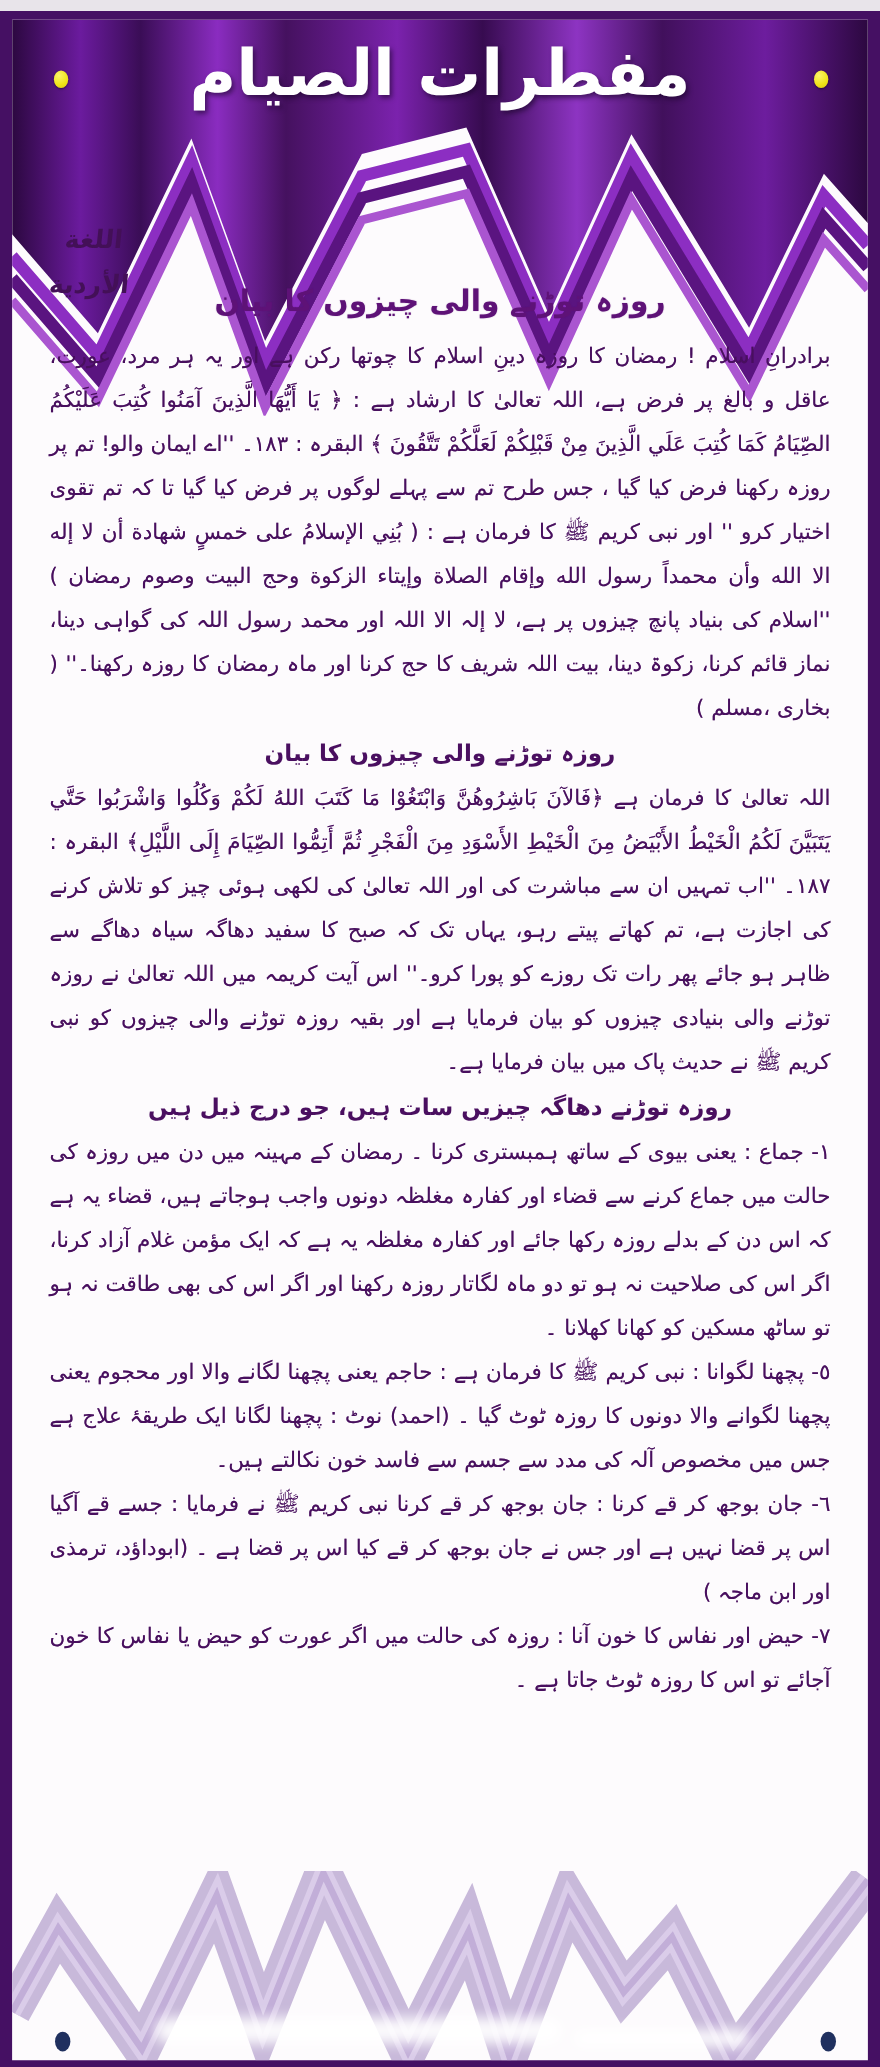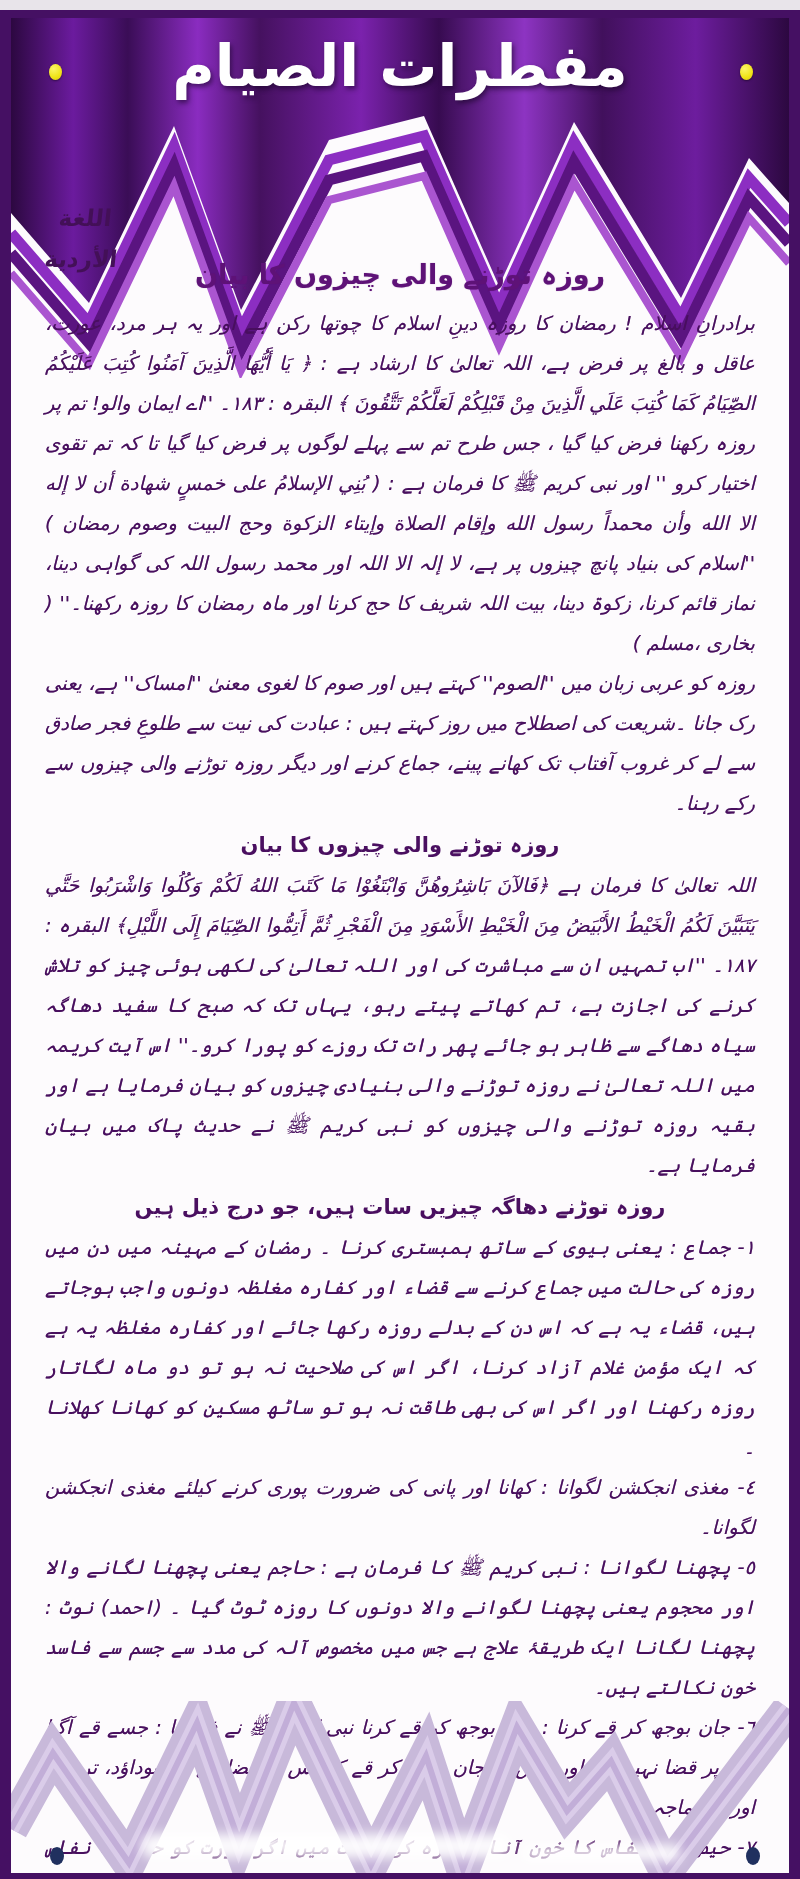--- a/index.html
+++ b/index.html
@@ -47,21 +47,21 @@
     margin:0 0 6px 0;text-align:center;
     font-size:27px;line-height:46px;
     color:#5e1277;font-weight:bold;
     text-shadow:0 0 1px rgba(94,18,119,.5);
   }
   .sub-heading{
     margin:0;text-align:center;
     font-size:21px;line-height:42px;
     color:#4a0f60;font-weight:bold;
   }
-  .content p{margin:0;text-shadow:0 0 .5px rgba(72,15,94,.6);font-style:italic;}
+  .content p{margin:0;text-shadow:0 0 .5px rgba(72,15,94,.6);}
   .footer-svg{position:absolute;left:0;bottom:0;display:block;}
   .shine{
     position:absolute;background:rgba(255,255,255,.92);
     filter:blur(6px);border-radius:12px;
   }
   .shine-1{left:130px;top:1816px;width:370px;height:24px;}
   .shine-2{left:510px;top:1827px;width:160px;height:16px;}
   .corner-dot{
     position:absolute;width:14px;height:18px;border-radius:50%;
     background:#20305f;
@@ -108,30 +108,28 @@
   <div class="lang-label">
     <div>اللغة</div>
     <div>الأردية</div>
   </div>
 
   <div class="content">
     <h2 class="doc-heading">روزہ توڑنے والی چیزوں کا بیان</h2>
 
     <p>برادرانِ اسلام !  رمضان کا روزہ دینِ اسلام کا چوتھا رکن ہے اور یہ ہر مرد، عورت، عاقل و بالغ پر فرض ہے، اللہ تعالیٰ کا ارشاد ہے : ﴿ يَا أَيُّهَا الَّذِينَ آمَنُوا كُتِبَ عَلَيْكُمُ الصِّيَامُ كَمَا كُتِبَ عَلَي الَّذِينَ مِنْ قَبْلِكُمْ لَعَلَّكُمْ تَتَّقُونَ ﴾ البقرہ : ١٨٣۔ ''اے ایمان والو! تم پر روزہ رکھنا فرض کیا گیا ، جس طرح تم سے پہلے لوگوں پر فرض کیا گیا تا کہ تم تقوی اختیار کرو '' اور نبی کریم ﷺ کا فرمان ہے : ( بُنِي الإسلامُ على خمسٍ شهادة أن لا إله الا الله وأن محمداً رسول الله وإقام الصلاة وإيتاء الزكوة وحج البيت وصوم رمضان ) ''اسلام کی بنیاد پانچ چیزوں پر ہے، لا إلہ الا اللہ اور محمد رسول اللہ کی گواہی دینا، نماز قائم کرنا، زکوۃ دینا، بیت اللہ شریف کا حج کرنا اور ماہ رمضان کا روزہ رکھنا۔'' ( بخاری ،مسلم )</p>
 
-    <p>روزہ کو عربی زبان میں ''الصوم'' کہتے ہیں اور صوم کا لغوی معنیٰ ''امساک'' ہے، یعنی رک جانا ۔شریعت کی اصطلاح میں روز کہتے ہیں : عبادت کی نیت سے طلوعِ فجر صادق سے لے کر غروب آفتاب تک کھانے پینے، جماع کرنے اور دیگر روزہ توڑنے والی چیزوں سے رکے رہنا۔</p>
 
     <h3 class="sub-heading">روزہ توڑنے والی چیزوں کا بیان</h3>
 
     <p>اللہ تعالیٰ کا فرمان ہے ﴿فَالآنَ بَاشِرُوهُنَّ وَابْتَغُوْا مَا كَتَبَ اللهُ لَكُمْ وَكُلُوا وَاشْرَبُوا حَتَّي يَتَبَيَّنَ لَكُمُ الْخَيْطُ الأَبْيَضُ مِنَ الْخَيْطِ الأَسْوَدِ مِنَ الْفَجْرِ ثُمَّ أَتِمُّوا الصِّيَامَ إِلَى اللَّيْلِ﴾ البقرہ : ١٨٧۔ ''اب تمہیں ان سے مباشرت کی اور اللہ تعالیٰ کی لکھی ہوئی چیز کو تلاش کرنے کی اجازت ہے، تم کھاتے پیتے رہو، یہاں تک کہ صبح کا سفید دھاگہ سیاہ دھاگے سے ظاہر ہو جائے پھر رات تک روزے کو پورا کرو۔'' اس آیت کریمہ میں اللہ تعالیٰ نے روزہ توڑنے والی بنیادی چیزوں کو بیان فرمایا ہے اور بقیہ روزہ توڑنے والی چیزوں کو نبی کریم ﷺ نے حدیث پاک میں بیان فرمایا ہے۔</p>
 
     <h3 class="sub-heading">روزہ توڑنے دھاگہ چیزیں سات ہیں، جو درج ذیل ہیں</h3>
 
     <p class="item">١- جماع : یعنی بیوی کے ساتھ ہمبستری کرنا ۔ رمضان کے مہینہ میں دن میں روزہ کی حالت میں جماع کرنے سے قضاء اور کفارہ مغلظہ دونوں واجب ہوجاتے ہیں، قضاء یہ ہے کہ اس دن کے بدلے روزہ رکھا جائے اور کفارہ مغلظہ یہ ہے کہ ایک مؤمن غلام آزاد کرنا، اگر اس کی صلاحیت نہ ہو تو دو ماہ لگاتار روزہ رکھنا اور اگر اس کی بھی طاقت نہ ہو تو ساٹھ مسکین کو کھانا کھلانا ۔</p>
-    <p class="item">٤- مغذی انجکشن لگوانا : کھانا اور پانی کی ضرورت پوری کرنے کیلئے مغذی انجکشن لگوانا۔</p>
     <p class="item">٥- پچھنا لگوانا : نبی کریم ﷺ کا فرمان ہے : حاجم یعنی پچھنا لگانے والا اور محجوم یعنی پچھنا لگوانے والا دونوں کا روزہ ٹوٹ گیا ۔ (احمد) نوٹ : پچھنا لگانا ایک طریقۂ علاج ہے جس میں مخصوص آلہ کی مدد سے جسم سے فاسد خون نکالتے ہیں۔</p>
     <p class="item">٦- جان بوجھ کر قے کرنا : جان بوجھ کر قے کرنا نبی کریم ﷺ نے فرمایا : جسے قے آگیا اس پر قضا نہیں ہے اور جس نے جان بوجھ کر قے کیا اس پر قضا ہے ۔ (ابوداؤد، ترمذی اور ابن ماجہ )</p>
     <p class="item">٧- حیض اور نفاس کا خون آنا : روزہ کی حالت میں اگر عورت کو حیض یا نفاس کا خون آجائے تو اس کا روزہ ٹوٹ جاتا ہے ۔</p>
 
   </div>
 
   <svg class="footer-svg" width="778" height="172" viewBox="0 0 778 172">
     <g fill="none" stroke-linejoin="miter" stroke-miterlimit="20">
       <polyline points="0,128 42,52 118,162 186,22 228,140 283,2 360,164 415,55 452,168 506,26 556,110 600,60 655,170 778,8" stroke="#c8b9da" stroke-width="34"></polyline>
       <polyline points="0,128 42,52 118,162 186,22 228,140 283,2 360,164 415,55 452,168 506,26 556,110 600,60 655,170 778,8" stroke="#dacce9" stroke-width="16"></polyline>

